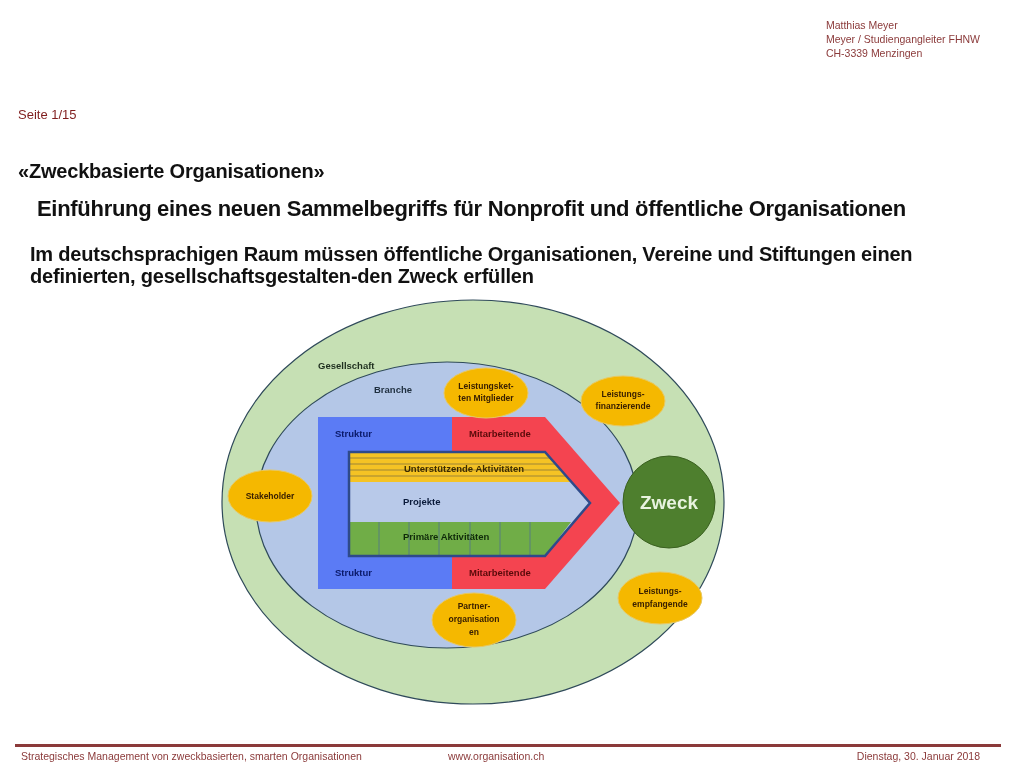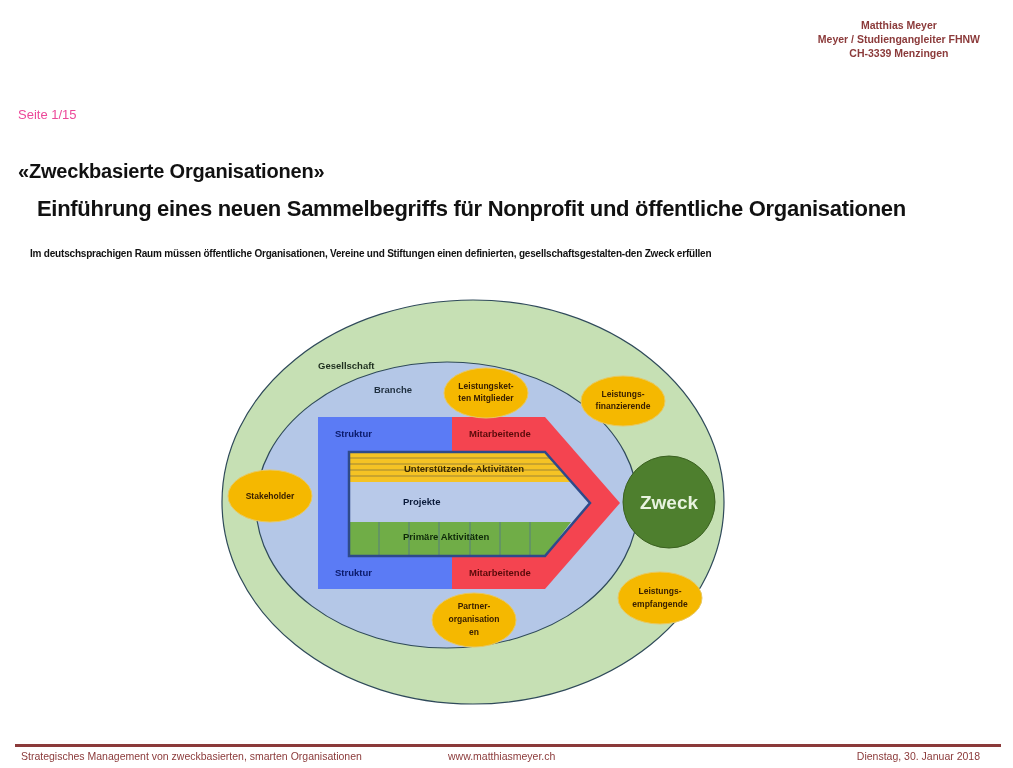--- a/index.html
+++ b/index.html
@@ -1,21 +1,21 @@
 <!DOCTYPE html>
 <html><head>
 <meta charset="utf-8">
 <style>
   html, body { margin:0; padding:0; background:#ffffff; }
   body { width:1013px; height:768px; position:relative; overflow:hidden; font-family:"Liberation Sans", sans-serif; }
-  .author { position:absolute; right:33px; top:18px; text-align:center; font-size:10.5px; font-weight:bold; color:#8b3a3a; line-height:14px; }
-  .page { position:absolute; left:18px; top:107px; font-size:13px; color:#ec4899; }
+  .author { position:absolute; right:33px; top:18px; text-align:left; font-size:10.5px; font-weight:normal; color:#8b3a3a; line-height:14px; }
+  .page { position:absolute; left:18px; top:107px; font-size:13px; color:#7f1d1d; }
   .title1 { position:absolute; left:18px; top:160px; font-size:20px; font-weight:bold; color:#111; letter-spacing:-0.2px; }
   .title2 { position:absolute; left:18px; top:196px; font-size:22px; font-weight:bold; color:#111; letter-spacing:-0.3px;margin-left:19px; }
-  .lead { position:absolute; left:18px; top:243px; width:980px; font-size:10px; font-weight:bold; color:#111; line-height:22px; letter-spacing:-0.2px;padding-left:12px; }
+  .lead { position:absolute; left:18px; top:243px; width:980px; font-size:20px; font-weight:bold; color:#111; line-height:22px; letter-spacing:-0.2px;padding-left:12px; }
   .diagram { position:absolute; left:0; top:0; }
   .footer-line { position:absolute; left:15px; right:12px; top:744px; height:3px; background:#8b3a3a; }
   .footer { position:absolute; top:750px; font-size:10.5px; color:#8b3a3a; }
   .f-left { left:21px; }
   .f-mid { left:448px; }
   .f-right { right:33px;padding-left:28px; }
   svg text { font-family:"Liberation Sans", sans-serif; font-weight:bold; }
 </style>
 </head>
 <body>
@@ -101,14 +101,14 @@
   </g>
   <g>
     <ellipse cx="660" cy="598" rx="42" ry="26" fill="#f5b800" stroke="#e8c860" stroke-width="1"></ellipse>
     <text x="660" y="594" font-size="8.5" fill="#3a2000" text-anchor="middle">Leistungs-</text>
     <text x="660" y="607" font-size="8.5" fill="#3a2000" text-anchor="middle">empfangende</text>
   </g>
 </svg>
 
 <div class="footer-line"></div>
 <div class="footer f-left">Strategisches Management von zweckbasierten, smarten Organisationen</div>
-<div class="footer f-mid">www.matthiasmeyer.ch</div>
+<div class="footer f-mid">www.organisation.ch</div>
 <div class="footer f-right">Dienstag, 30. Januar 2018</div>
 
 </body></html>

